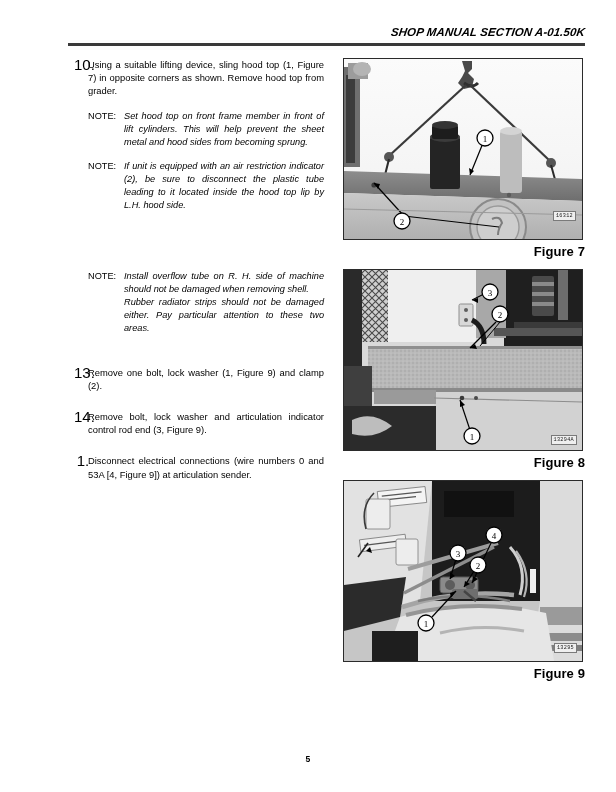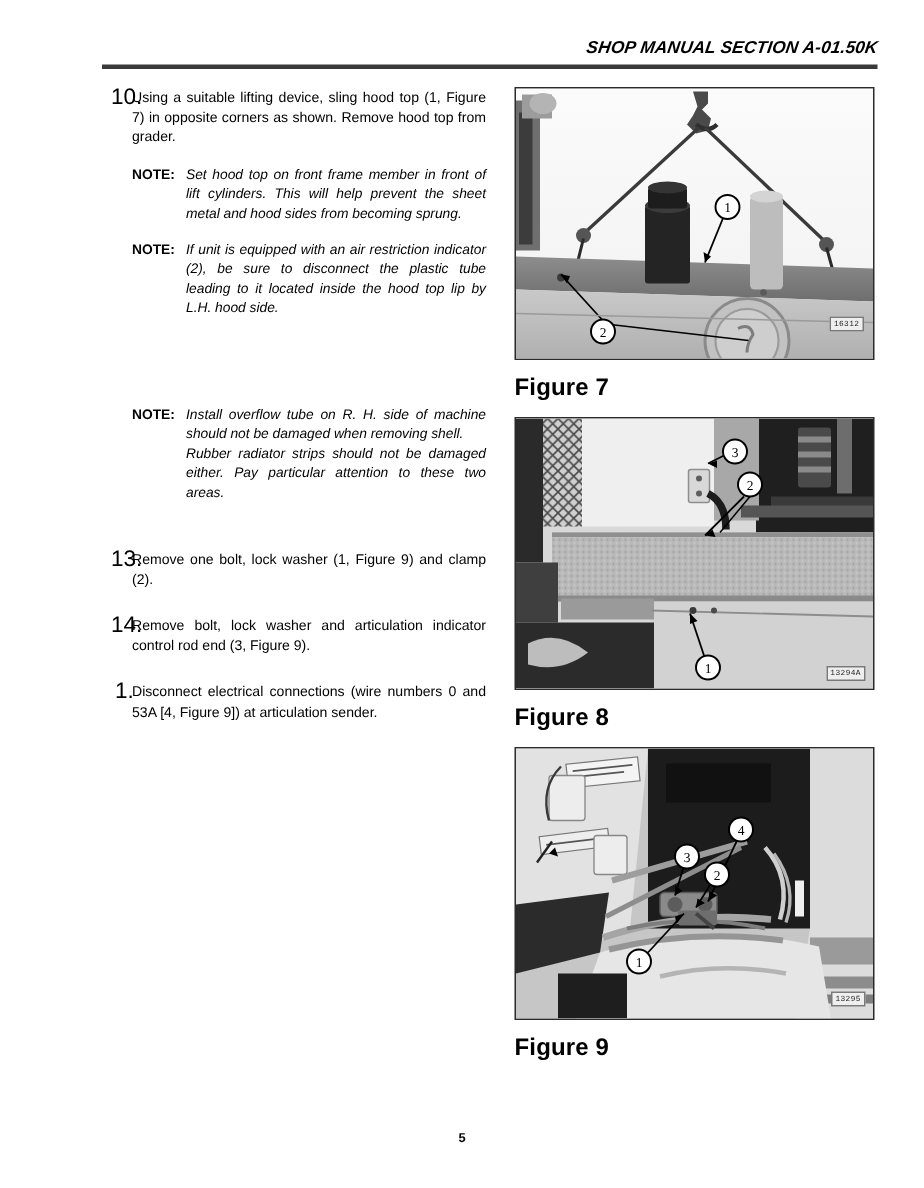--- a/index.html
+++ b/index.html
@@ -94,21 +94,21 @@
     line-height: 13px;
     font-style: italic;
     text-align: justify;
     text-justify: inter-word;
   }
   .note-label {
     position: absolute;
     left: 22px;
     top: 0;
     font-style: normal;
-    font-weight: bold;
+    font-weight: normal;
     font-size: 9.2px;
   }
   .note-para {
     display: block;
     text-align: justify;
   }
   .note-para + .note-para { }
 
   
   .figure { margin-bottom: 10px; }
@@ -116,24 +116,25 @@
     width: 240px;
     height: 182px;
     border: 1.2px solid #2b2b2b;
     background: #ffffff;
     position: relative;
     overflow: hidden;
     box-sizing: border-box;
   }
   .figure-frame svg { display: block; }
   .figure-caption {
-    font-size: 16px;
+    font-size: 13px;
     font-weight: bold;
-    margin-top: 10px;
+    margin-top: 4px;
     letter-spacing: 0.1px;
+    text-align: right;
   }
 
   
   .photo-id {
     position: absolute;
     background: #efefef;
     border: 1px solid #7a7a7a;
     font-size: 5.2px;
     font-family: "Liberation Mono", monospace;
     letter-spacing: 0.3px;

